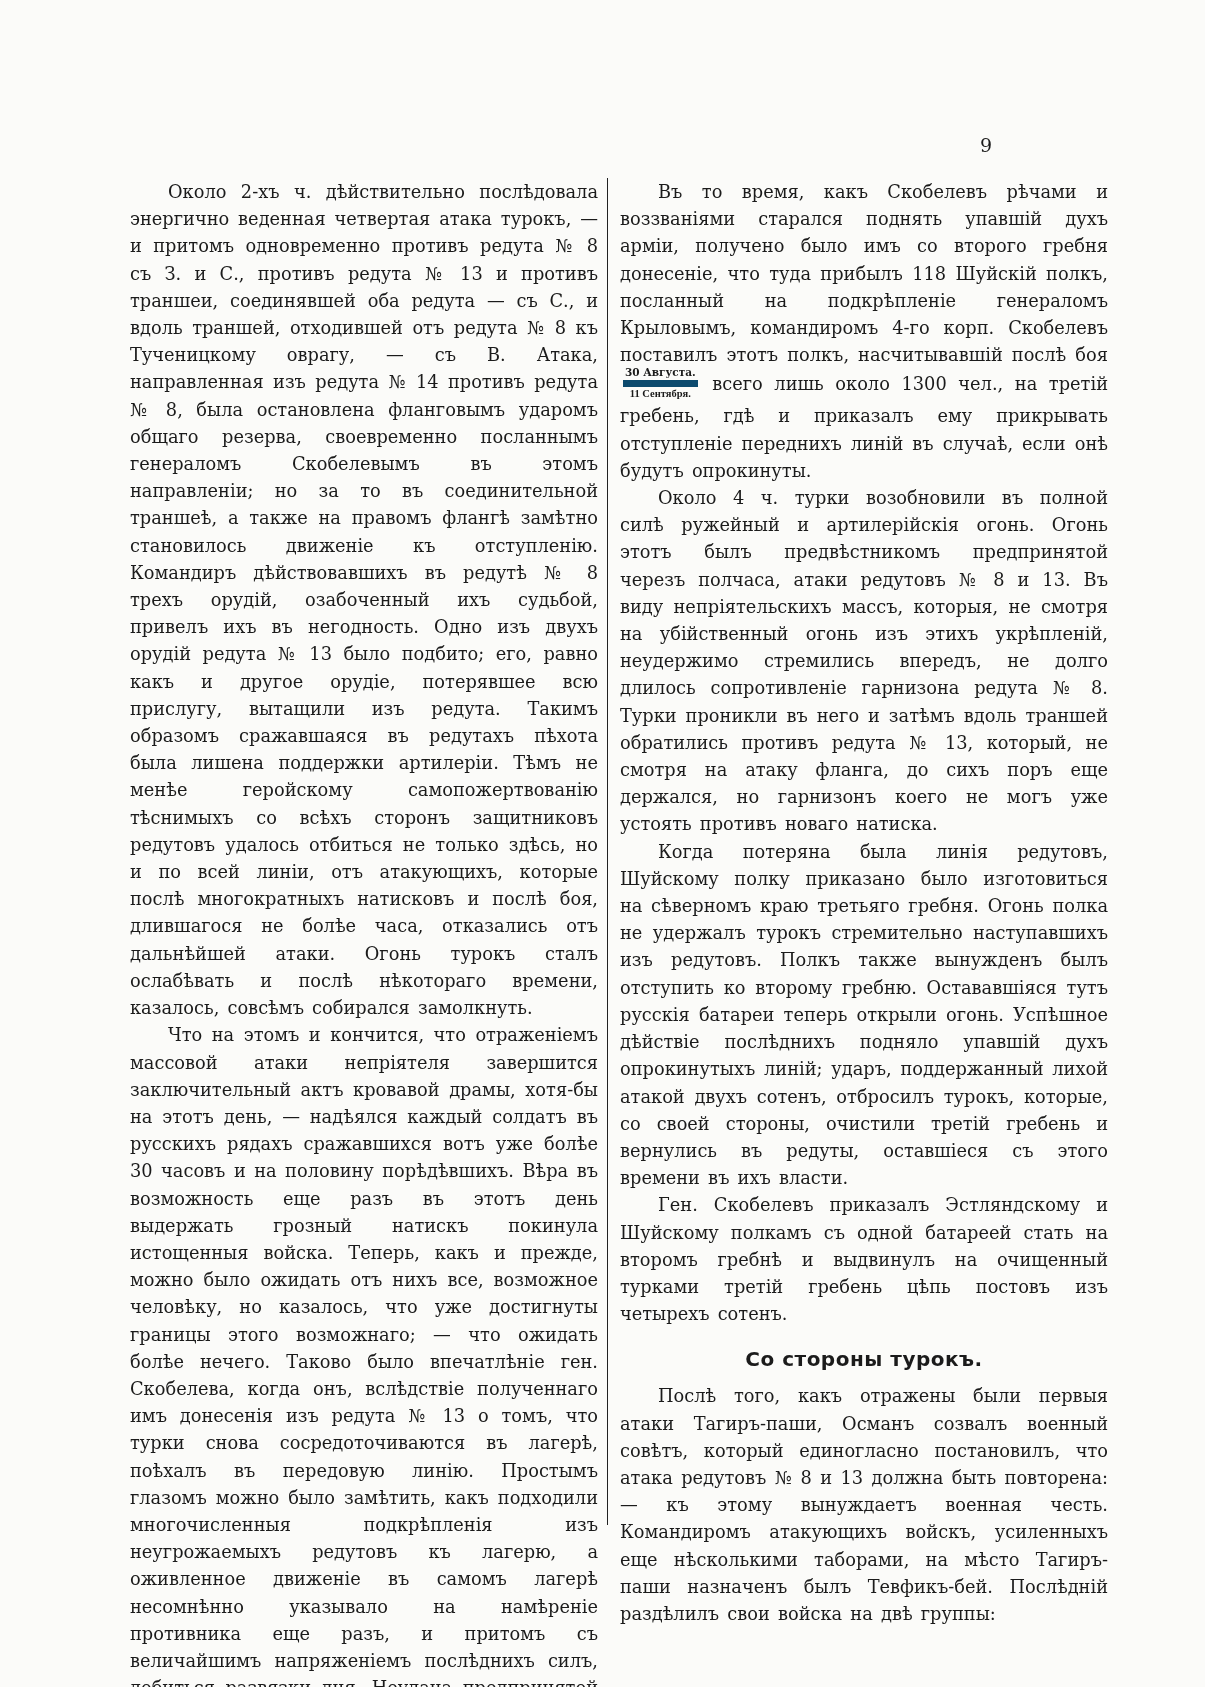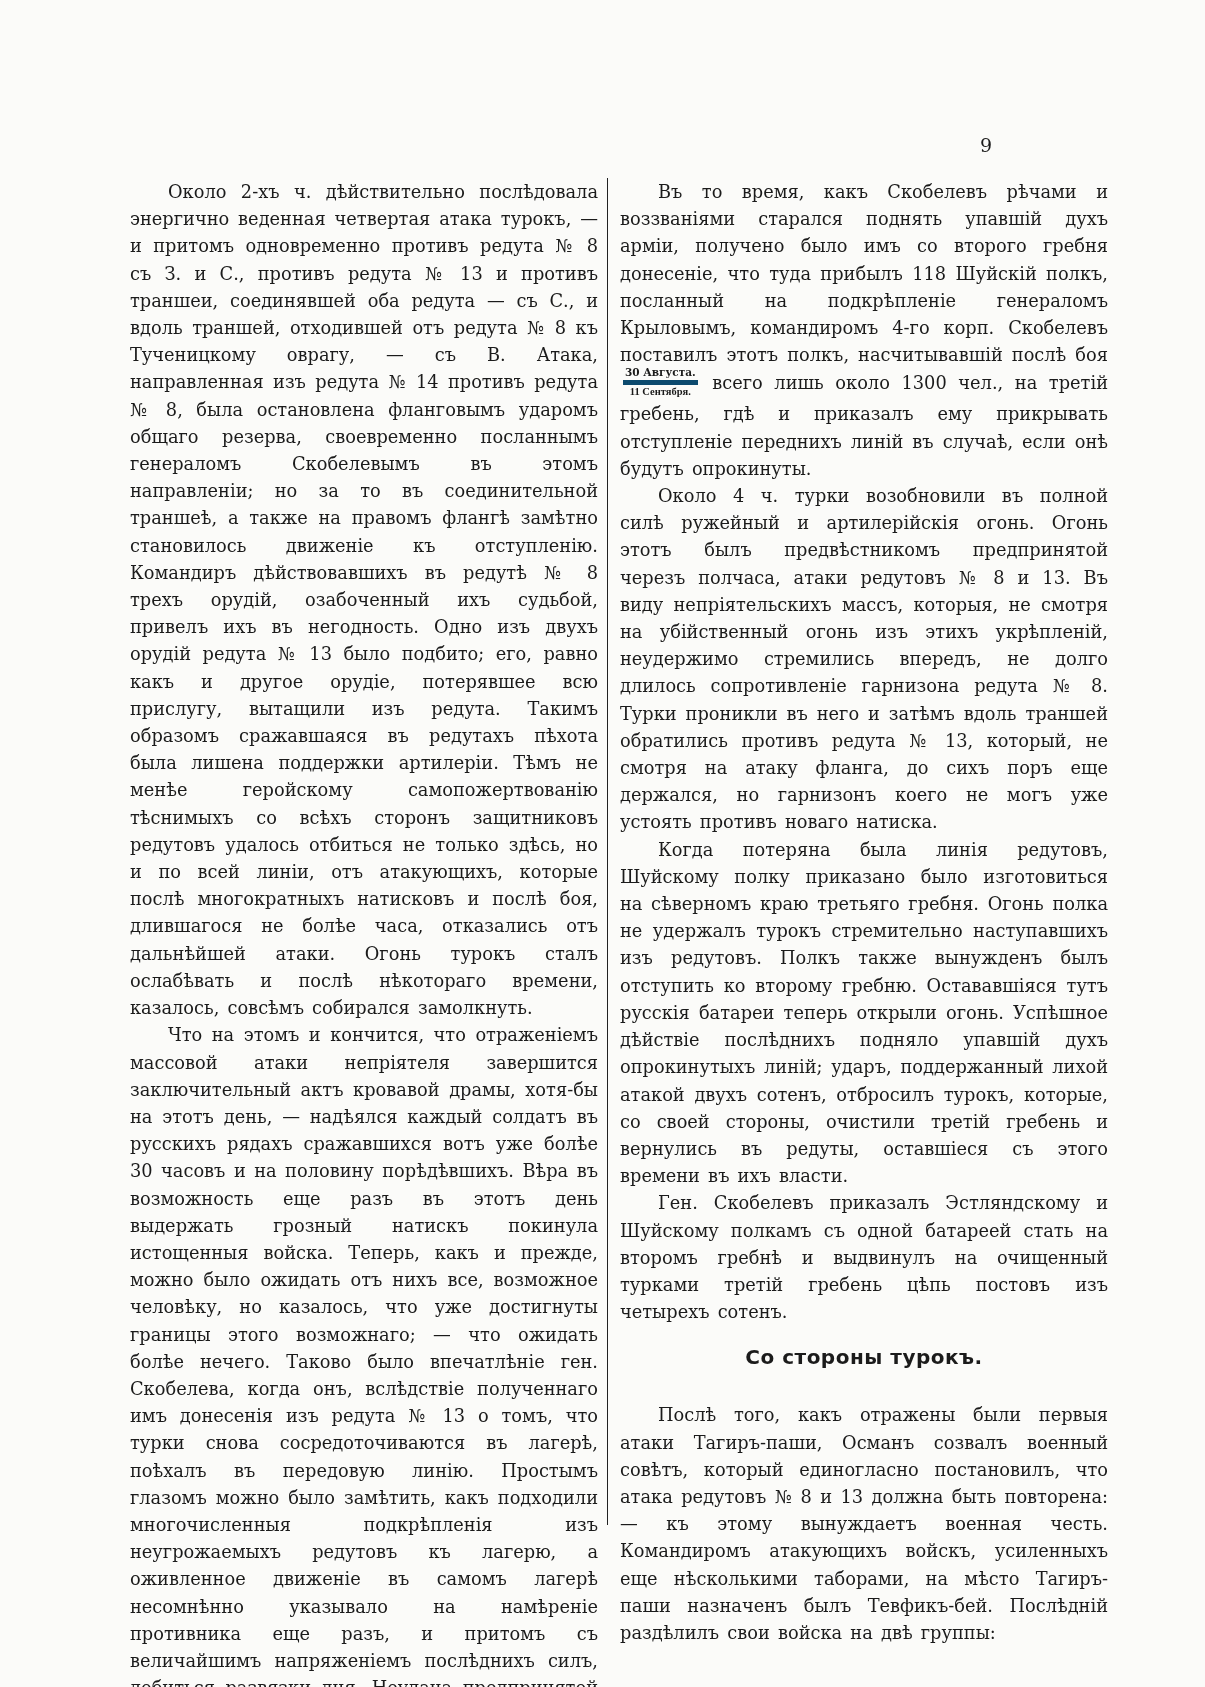--- a/index.html
+++ b/index.html
@@ -49,39 +49,39 @@
   p.para.spaced {
     letter-spacing: 2.6px;
     word-spacing: 4px;
   }
   .section-heading {
     font-family: "DejaVu Sans", "Liberation Sans", sans-serif;
     font-weight: bold;
     font-size: 20px;
     text-align: center;
     margin-top: 20px !important;
-    margin-bottom: 32px;
+    margin-bottom: 11px;
     letter-spacing: 0.5px;
   }
   .frac {
     display: inline-block;
     vertical-align: middle;
     text-align: center;
     font-size: 10.5px;
     line-height: 12.5px;
     font-weight: bold;
     letter-spacing: 0;
     word-spacing: 0;
     text-indent: 0;
     margin: 0 3px;
     transform: translateY(-2px);
   }
   .frac-top {
     display: block;
-    border-bottom: 5px solid #0c4a6e;
+    border-bottom: 7px solid #0c4a6e;
     padding: 0 2px 1px 2px;
   }
   .frac-bottom {
     display: block;
     padding: 1px 2px 0 2px;
     font-family: Liberation Serif, serif;
   }
 </style>
 </head>
 <body>

